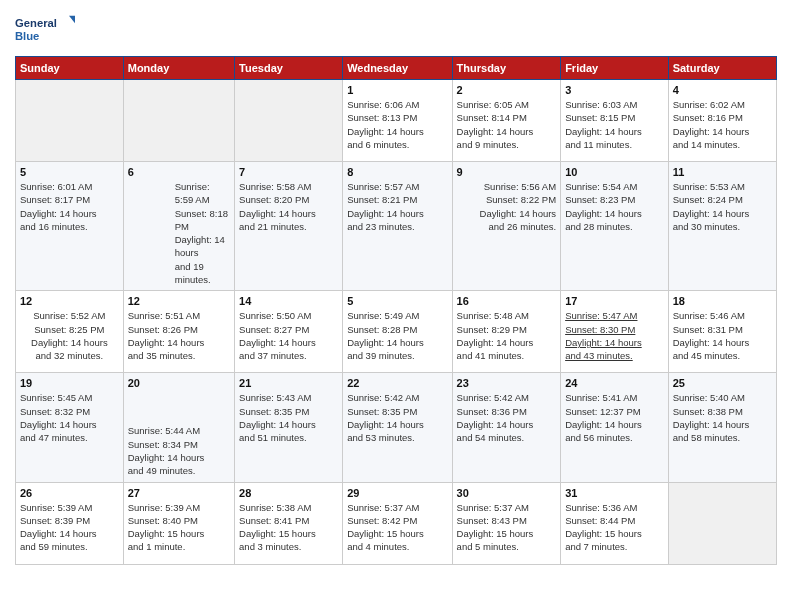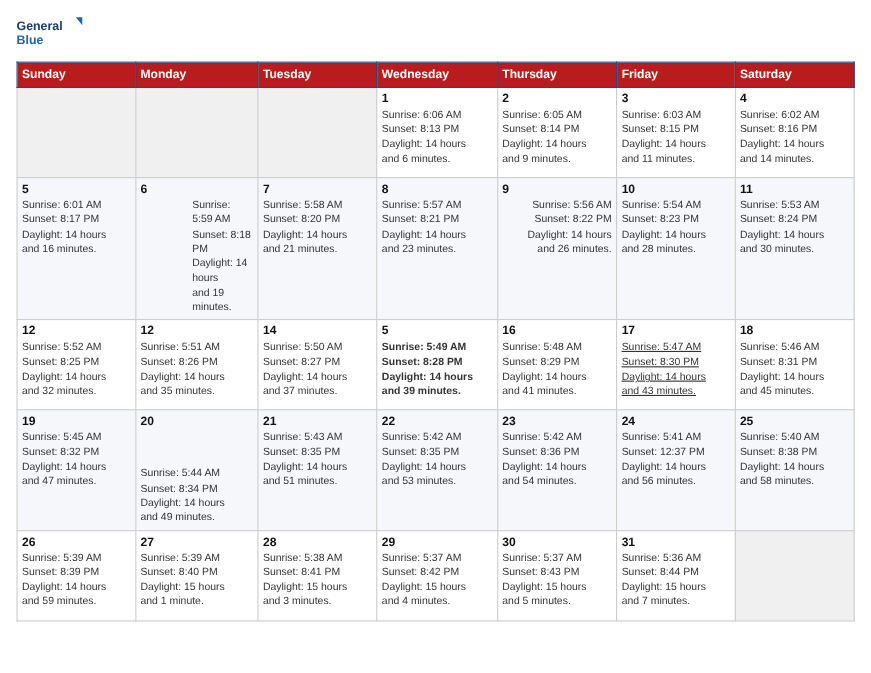--- a/index.html
+++ b/index.html
@@ -193,42 +193,42 @@
             <span class="day-num">11</span>
             <div class="day-info" style="white-space: pre-line;">Sunrise: 5:53 AM
 Sunset: 8:24 PM
 Daylight: 14 hours
 and 30 minutes.</div>
           </td>
         </tr>
         <tr>
           <td>
             <span class="day-num">12</span>
-            <div class="day-info" style="white-space: pre-line;">Sunrise: 5:52 AM
+            <div class="day-info" style="white-space: pre-line; text-align: center;">Sunrise: 5:52 AM
 Sunset: 8:25 PM
 Daylight: 14 hours
 and 32 minutes.</div>
           </td>
           <td>
             <span class="day-num">12</span>
             <div class="day-info" style="white-space: pre-line;">Sunrise: 5:51 AM
 Sunset: 8:26 PM
 Daylight: 14 hours
 and 35 minutes.</div>
           </td>
           <td>
             <span class="day-num">14</span>
             <div class="day-info" style="white-space: pre-line;">Sunrise: 5:50 AM
 Sunset: 8:27 PM
 Daylight: 14 hours
 and 37 minutes.</div>
           </td>
           <td>
             <span class="day-num">5</span>
-            <div class="day-info" style="white-space: pre-line; font-weight: bold;">Sunrise: 5:49 AM
+            <div class="day-info" style="white-space: pre-line;">Sunrise: 5:49 AM
 Sunset: 8:28 PM
 Daylight: 14 hours
 and 39 minutes.</div>
           </td>
           <td>
             <span class="day-num">16</span>
             <div class="day-info" style="white-space: pre-line;">Sunrise: 5:48 AM
 Sunset: 8:29 PM
 Daylight: 14 hours
 and 41 minutes.</div>

